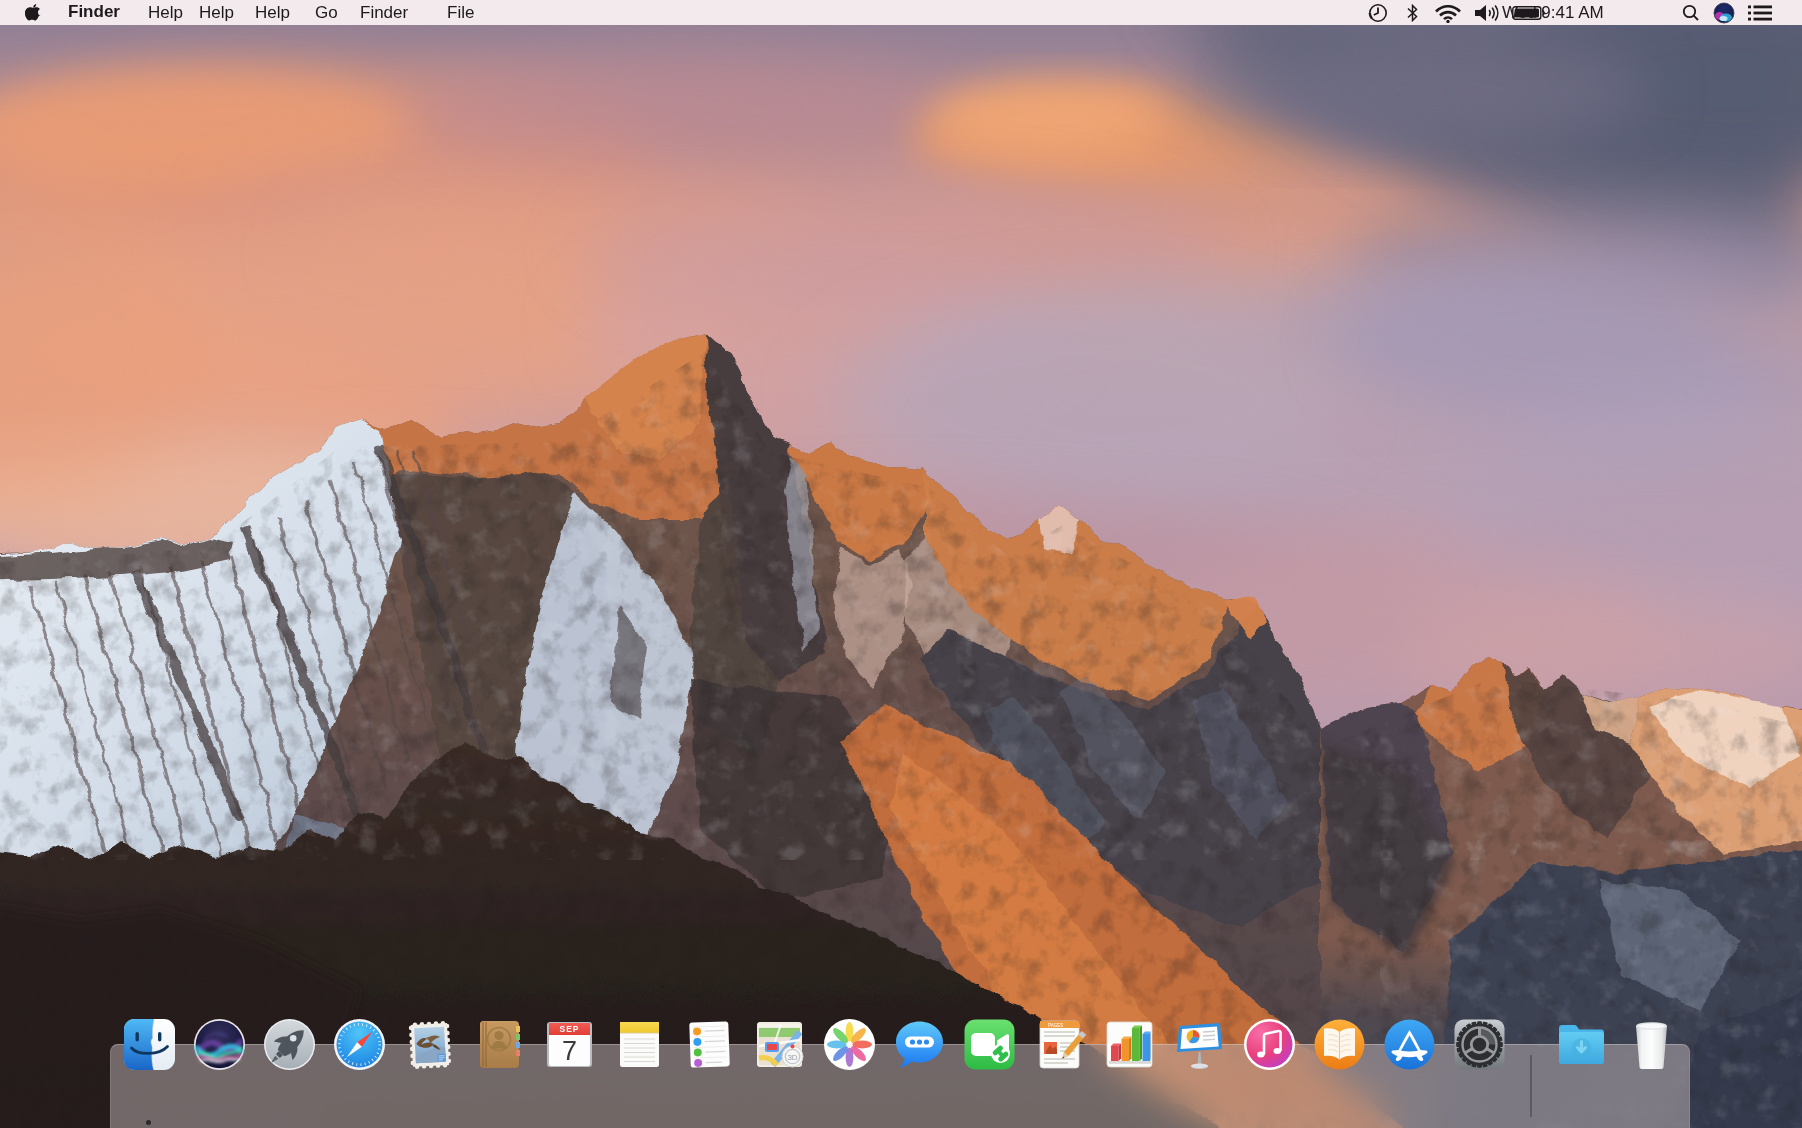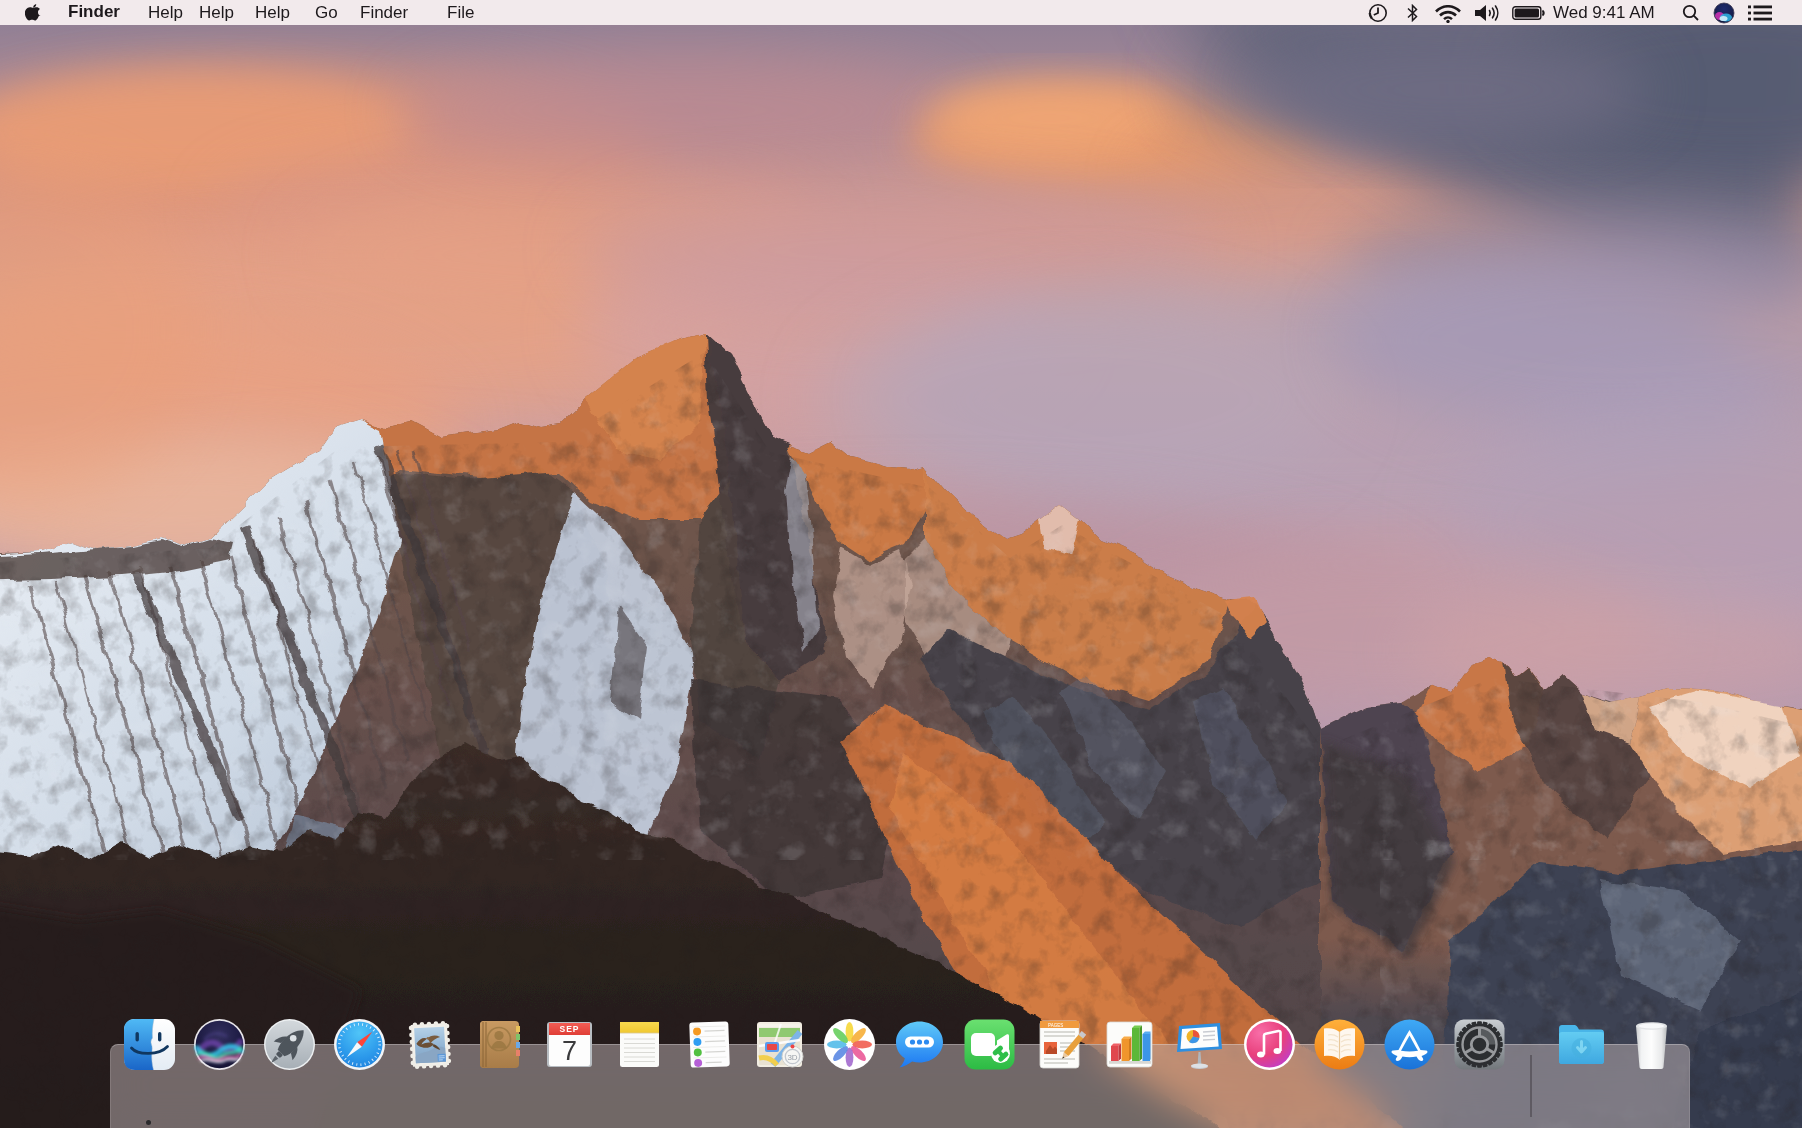--- a/index.html
+++ b/index.html
@@ -249,21 +249,21 @@
           <path d="M15.5,6.5 a5,5 0 0 1 0,5"></path>
           <path d="M18.5,4.2 a8.5,8.5 0 0 1 0,9.6"></path>
           <path d="M21.5,2 a12,12 0 0 1 0,14"></path>
         </g>
       </svg>
 <svg style="position:absolute;left:1512px;top:6px" width="33" height="14" viewBox="0 0 33 14">
         <rect x="0.8" y="0.8" width="28" height="12.4" rx="2.5" fill="none" stroke="#1d191c" stroke-width="1.4"></rect>
         <rect x="2.6" y="2.6" width="24.4" height="8.8" rx="1.5" fill="#1d191c"></rect>
         <path d="M30.5,4.5 a3,3 0 0 1 0,5" fill="#1d191c" stroke="#1d191c" stroke-width="1.8"></path>
       </svg>
-<div style="position:absolute;left:1553px;top:3px;">Wed 9:41 AM</div>
+<div style="position:absolute;left:1502px;top:3px;">Wed 9:41 AM</div>
 <svg style="position:absolute;left:1682px;top:4px" width="18" height="18" viewBox="0 0 18 18" fill="none" stroke="#1d191c" stroke-width="1.8">
         <circle cx="7.5" cy="7.5" r="5.7"></circle>
         <path d="M11.7,11.7 L16,16"></path>
       </svg>
 <svg style="position:absolute;left:1713px;top:2px" width="22" height="22" viewBox="0 0 22 22">
         <defs>
           <radialGradient id="siriorb" cx="0.5" cy="0.3" r="0.9">
             <stop offset="0" stop-color="#1e2a6e"></stop>
             <stop offset="0.55" stop-color="#17204e"></stop>
             <stop offset="1" stop-color="#0d1230"></stop>

